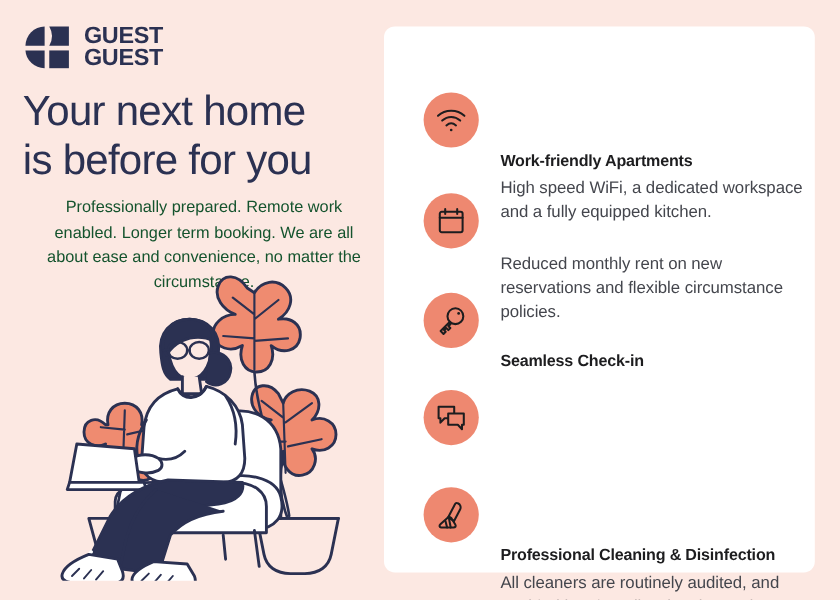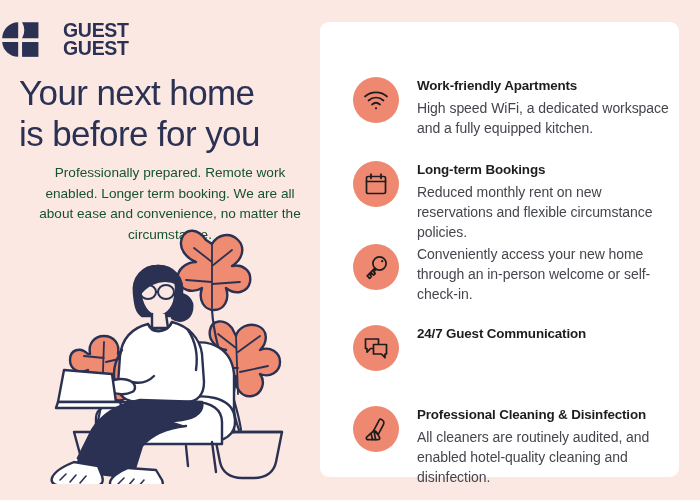--- a/index.html
+++ b/index.html
@@ -26,25 +26,25 @@
     position: absolute;
     left: 0;
     top: 0;
     width: 310px;
     height: 500px;
   }
 
   
   .logo {
     position: absolute;
-    left: 1px;
+    left: 20px;
     top: 21px;
     display: flex;
     align-items: center;
-    gap: 23px;
+    gap: 11px;
   }
   .logo-mark {
     width: 39px;
     height: 37px;
     display: block;
   }
   .logo-word {
     display: flex;
     flex-direction: column;
     line-height: 0.92;
@@ -131,20 +131,21 @@
     align-items: center;
     justify-content: center;
   }
   .feature-icon svg {
     display: block;
   }
   .feature-body {
     flex: 1 1 auto;
     padding-left: 18px;
     padding-top: 1px;
+    margin-top: 48px;
   }
   .feature-title {
     font-size: 13.4px;
     font-weight: bold;
     color: #1d1d1f;
     letter-spacing: -0.15px;
     line-height: 1.25;
     margin: 0 0 4px 0;
   }
   .feature-desc {
@@ -296,47 +297,45 @@
       <li class="feature f1">
         <span class="feature-icon">
           <svg width="24" height="24" viewBox="0 0 24 24" fill="none" stroke="#1d1d1f" stroke-width="1.7" stroke-linecap="round" stroke-linejoin="round">
             <rect x="2.5" y="4.5" width="19" height="17" rx="1.6"></rect>
             <path d="M2.5 9.5 H21.5"></path>
             <path d="M7 2.2 V6.4"></path>
             <path d="M17 2.2 V6.4"></path>
           </svg>
         </span>
         <div class="feature-body">
-          <div class="feature-title">Long-term Bookings</div>
           <div class="feature-desc">Reduced monthly rent on new reservations and flexible circumstance policies.</div>
         </div>
       </li>
 
       <li class="feature f2">
         <span class="feature-icon">
           <svg width="25" height="25" viewBox="0 0 25 25" fill="none" stroke="#1d1d1f" stroke-width="1.7" stroke-linecap="round" stroke-linejoin="round">
             <circle cx="15.5" cy="8.5" r="6.6"></circle>
             <circle cx="18.2" cy="6.2" r="1.15" fill="#1d1d1f" stroke="none"></circle>
             <path d="M10.9 13.2 L3.2 20.9 L5.6 23.3 L7.4 21.5 L6.1 20.2 L7.9 18.4 L9.6 20.1 L11.3 18.4 L9.7 16.8 L11.5 15 Z"></path>
           </svg>
         </span>
         <div class="feature-body">
-          <div class="feature-desc">Conveniently access your new home through an in-person welcome or self-check-in.</div>
+          <div class="feature-title">Seamless Check-in</div>
         </div>
       </li>
 
       <li class="feature f3">
         <span class="feature-icon">
           <svg width="26" height="24" viewBox="0 0 26 24" fill="none" stroke="#1d1d1f" stroke-width="1.7" stroke-linecap="round" stroke-linejoin="round">
             <path d="M2.5 3 H15.5 V12.5 H7.5 L4 16.2 V12.5 H2.5 Z" fill="#ee8870"></path>
             <path d="M10.5 8.5 H23.5 V18 H22 V21.7 L18.5 18 H10.5 Z" fill="#ee8870"></path>
           </svg>
         </span>
         <div class="feature-body">
-          <div class="feature-title">24/7 Guest Communication</div>
         </div>
       </li>
 
       <li class="feature f4">
         <span class="feature-icon">
           <svg width="26" height="25" viewBox="0 0 26 25" fill="none" stroke="#1d1d1f" stroke-width="1.7" stroke-linecap="round" stroke-linejoin="round">
             <path d="M18.6 2.4 C20.6 3.4 21.4 5.6 20.4 7.6 L15.4 17.2 L10.4 14.2 L15.4 4.6 C16.4 2.6 16.9 1.5 18.6 2.4 Z"></path>
             <path d="M11.2 13.4 L4.2 19.6 C2.8 20.8 3.0 22.1 4.6 22.6 L14.8 22.6 C16.6 22.6 17.2 21.4 16.4 20.1 L13.2 14.8 Z"></path>
             <path d="M8.2 17.2 L9.6 22.6 M11.2 15.4 L12.6 22.6"></path>
           </svg>

